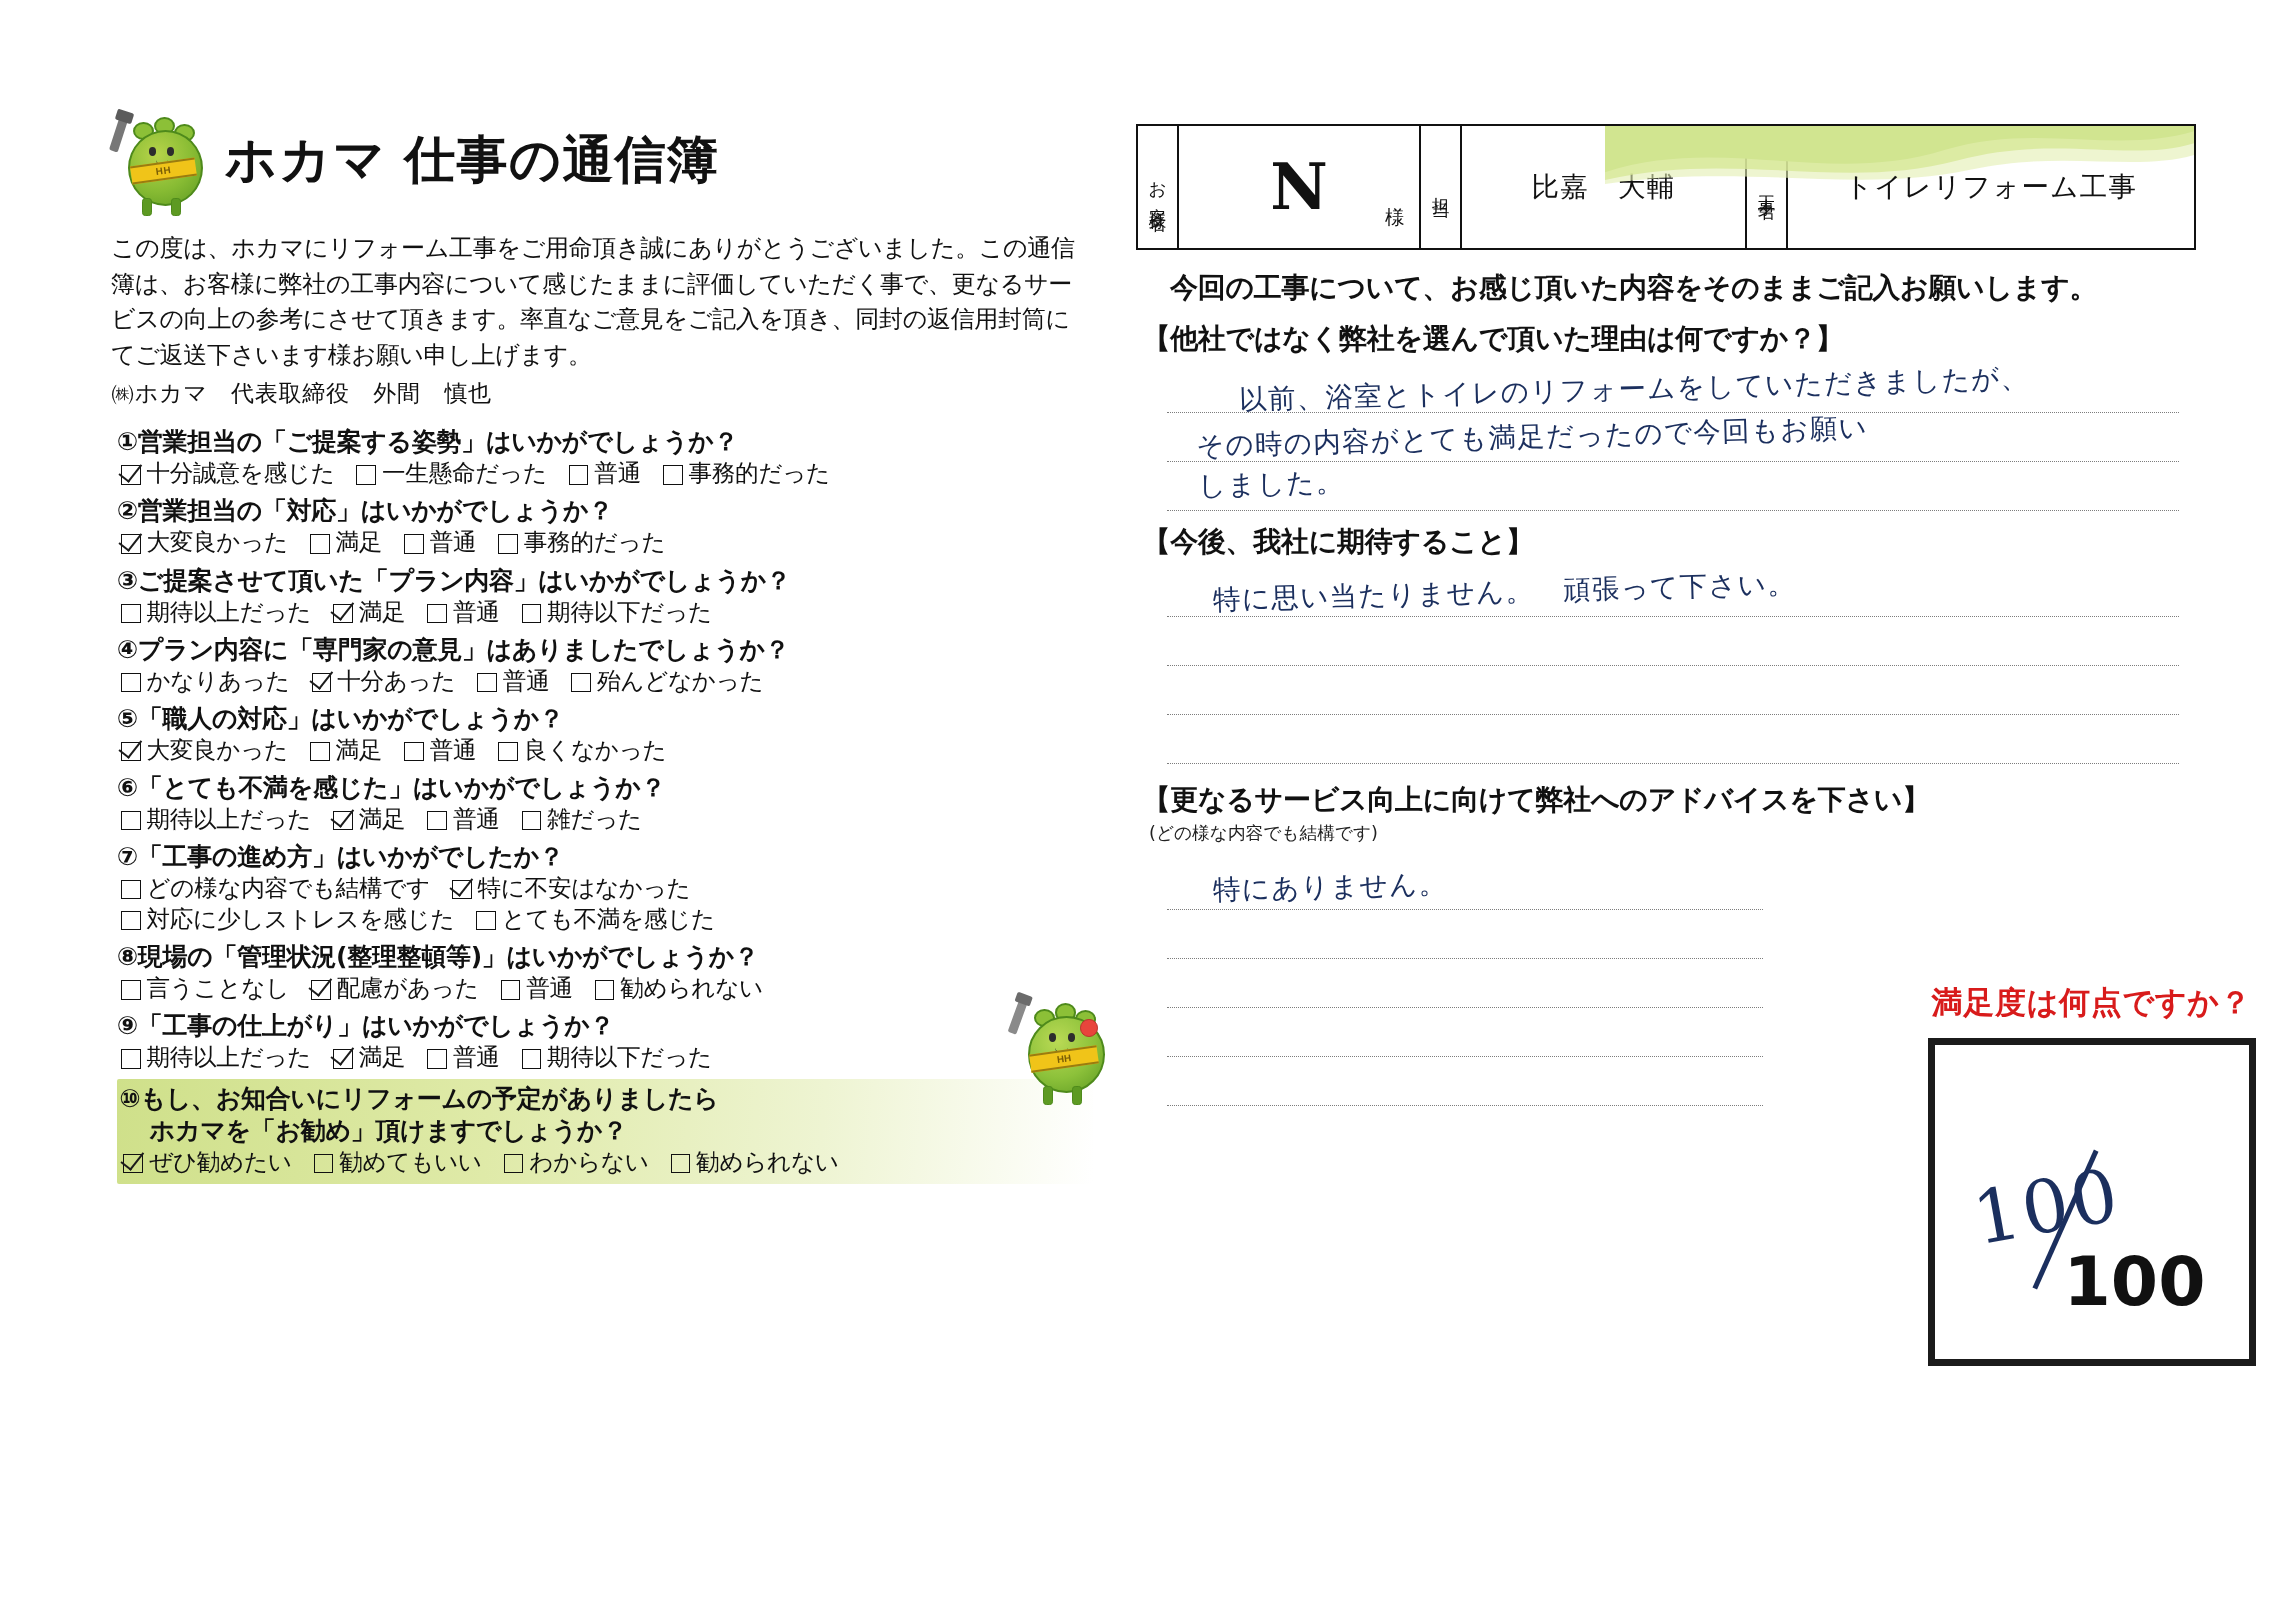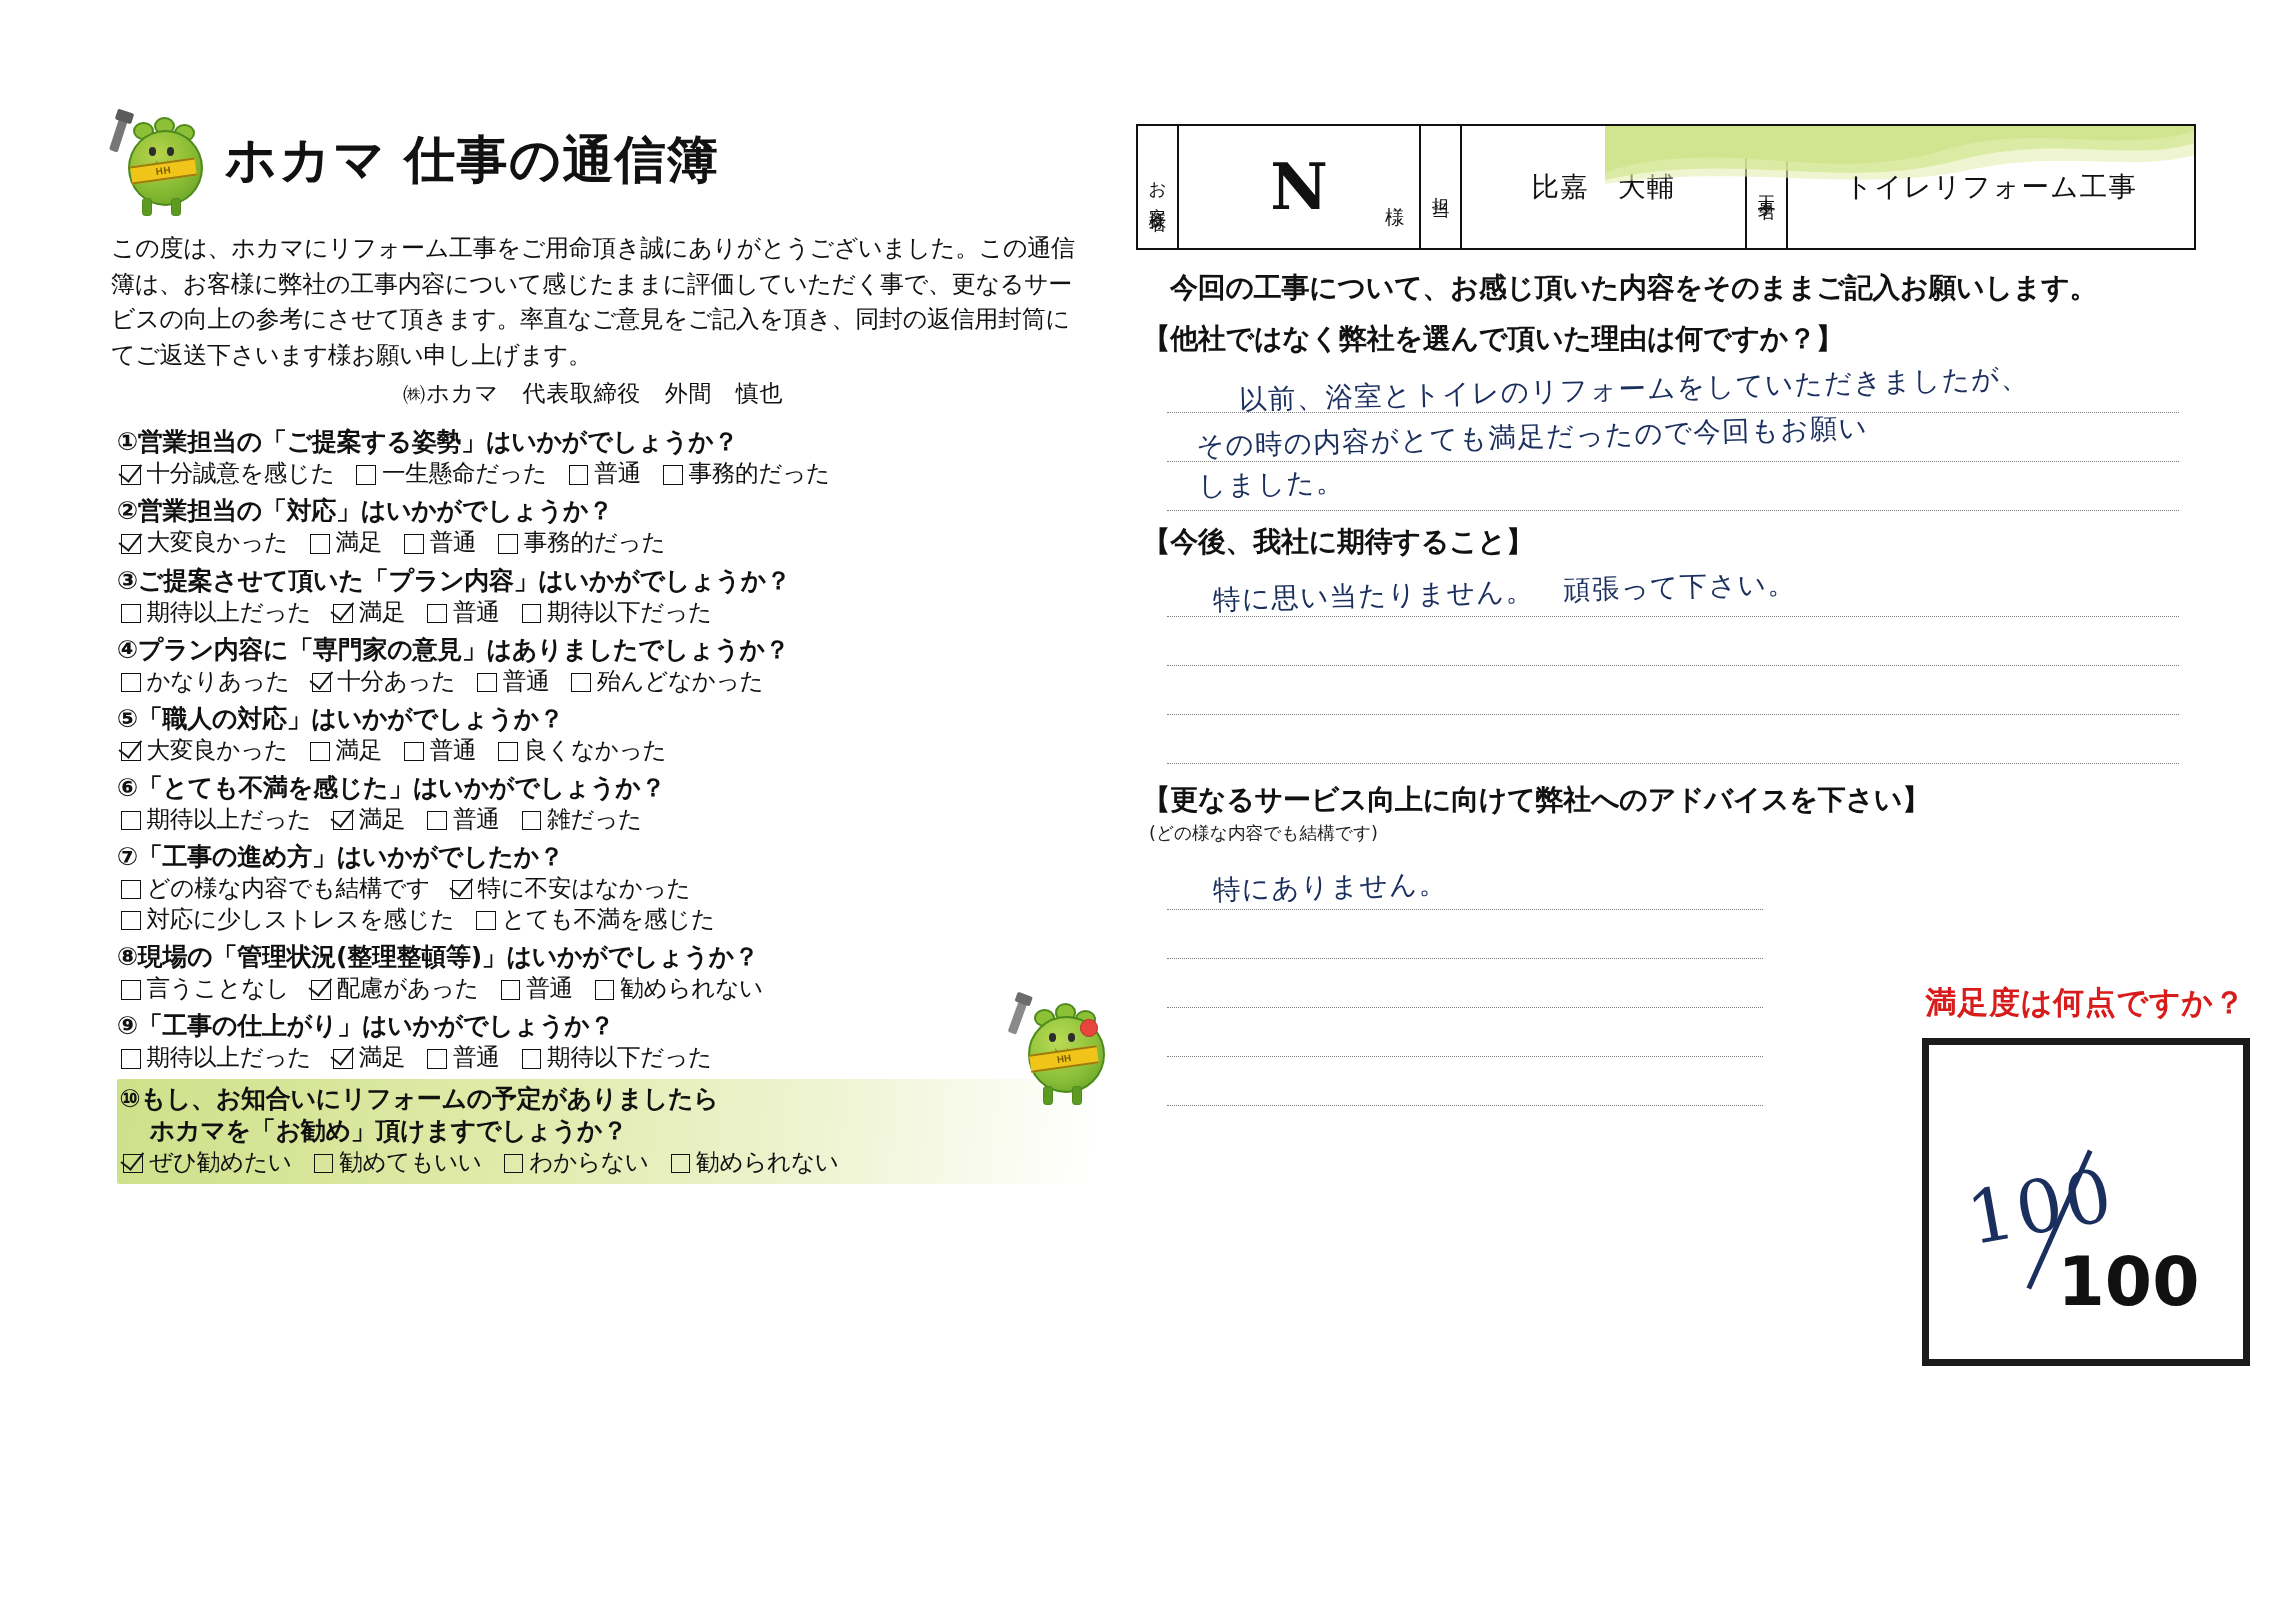--- a/index.html
+++ b/index.html
@@ -141,21 +141,21 @@
   .intro {
     margin-top: 9.2px;
     font-family: "DejaVu Sans", sans-serif;
     font-size: 24px;
     line-height: 1.48;
     color: #111;
     letter-spacing: -0.3px;
   }
   .signature {
     margin-top: 5.2px;
-    text-align: center;
+    text-align: left;
     font-family: "DejaVu Sans", sans-serif;
     font-size: 23px;
     color: #111;
     padding-right: 18.3px;
     letter-spacing: 0.7px;
   }
 
   .questions { margin-top: 17px; margin-left: 6px; }
   .q-block { margin-bottom: 5.9px; }
   .q-text {
@@ -386,21 +386,21 @@
     color: #1b2f5e;
     font-size: 27.5px;
     white-space: nowrap;
     transform: rotate(-1.6deg);
     letter-spacing: 1.3px;
   }
 
   
   .score-wrap {
     position: absolute;
-    right: 26px;
+    right: 20px;
     top: 982px;
     width: 367px;
     text-align: center;
   }
   .score-title {
     font-family: "DejaVu Sans", sans-serif;
     font-size: 31px;
     font-weight: bold;
     color: #d81b1b;
     letter-spacing: 0.7px;

